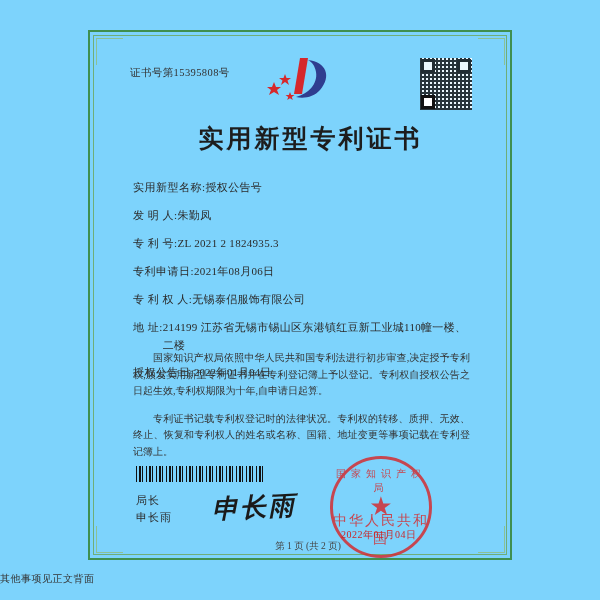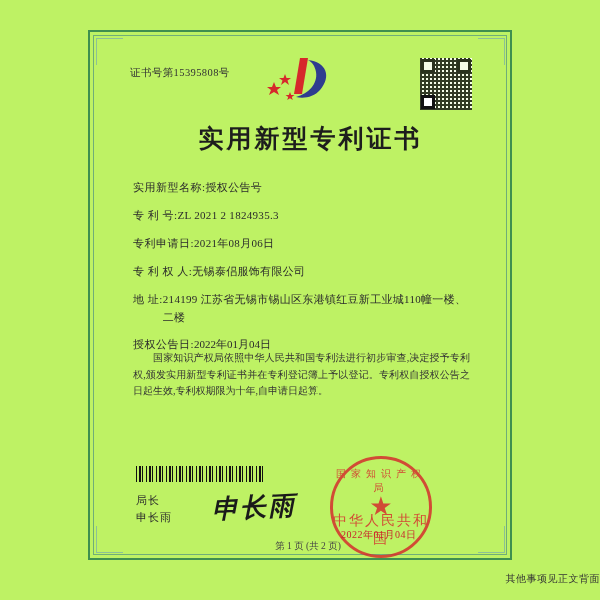--- a/index.html
+++ b/index.html
@@ -12,21 +12,21 @@
     height: 600px;
     font-family: "Liberation Serif", serif;
     color: #2b2b2b;
     overflow: hidden;
   }
 
   .page {
     position: relative;
     width: 600px;
     height: 600px;
-    background: #bef264;
+    background: #7dd3fc;
   }
 
   
   .border-outer {
     position: absolute;
     left: 88px;
     top: 30px;
     width: 424px;
     height: 530px;
     border: 2px solid #3f8f4f;
@@ -250,25 +250,24 @@
     top: 540px;
     text-align: center;
     font-size: 9.5px;
     color: #444;
     padding-left: 16px;
   }
   .note {
     position: absolute;
     left: 0; right: 0;
     top: 572px;
-    text-align: right;
+    text-align: left;
     font-size: 10px;
     color: #333;
     letter-spacing: 0.5px;
-    padding-left: 20px;
   }
 </style>
 </head>
 <body>
 
 <div class="page">
 
   <div class="border-outer"></div>
   <div class="border-inner"></div>
   <div class="corner tl"></div>
@@ -291,20 +290,24 @@
 
   <div class="doc-title">实用新型专利证书</div>
 
   <div class="fields">
 
     <div class="field">
       <span class="lbl">实用新型名称:</span>
       <span class="val">授权公告号</span>
     </div>
 
+    <div class="field">
+      <span class="lbl">发 明 人:</span>
+      <span class="val">朱勤凤</span>
+    </div>
 
     <div class="field">
       <span class="lbl">专 利 号:</span>
       <span class="val">ZL 2021 2 1824935.3</span>
     </div>
 
     <div class="field">
       <span class="lbl">专利申请日:</span>
       <span class="val">2021年08月06日</span>
     </div>
@@ -323,20 +326,21 @@
       <span class="half">
         <span class="lbl">授权公告日:</span>
         <span>2022年01月04日</span>
       </span>
     </div>
 
   </div>
 
   <div class="paras">
     <p>国家知识产权局依照中华人民共和国专利法进行初步审查,决定授予专利权,颁发实用新型专利证书并在专利登记簿上予以登记。专利权自授权公告之日起生效,专利权期限为十年,自申请日起算。</p>
+    <p>专利证书记载专利权登记时的法律状况。专利权的转移、质押、无效、终止、恢复和专利权人的姓名或名称、国籍、地址变更等事项记载在专利登记簿上。</p>
   </div>
 
   <div class="barcode"></div>
 
   <div class="sign-label">
     <div>局长</div>
     <div>申长雨</div>
   </div>
 
   <div class="sign-script">申长雨</div>

